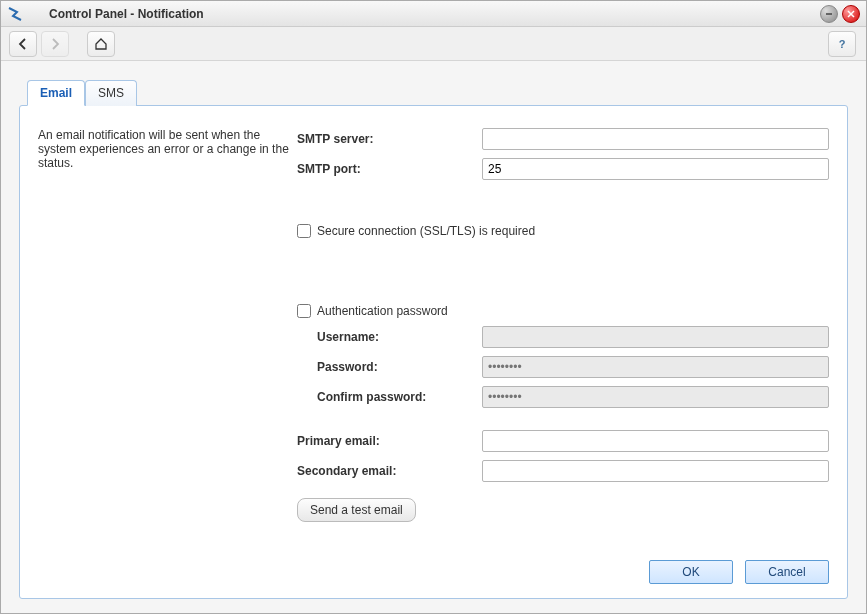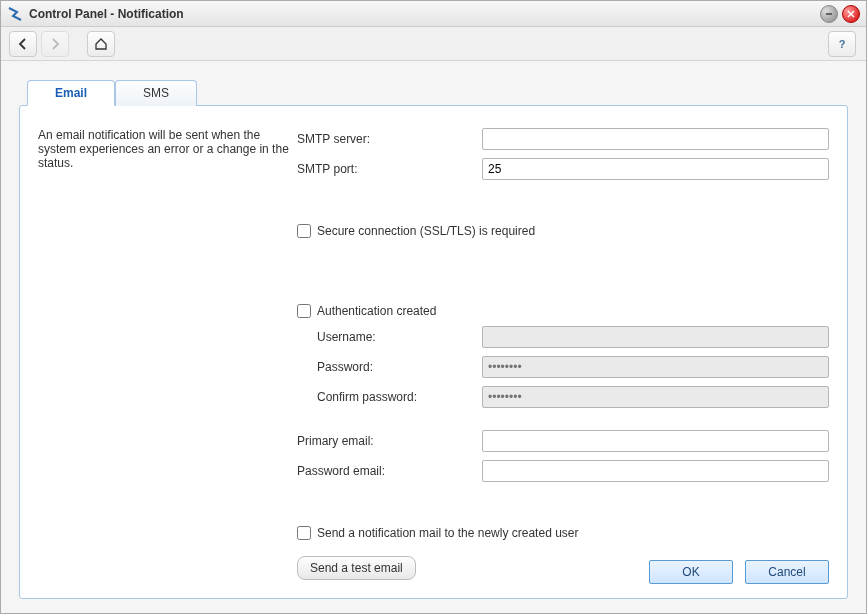--- a/index.html
+++ b/index.html
@@ -25,21 +25,21 @@
     border-bottom: 1px solid #ccc;
     display: flex;
     align-items: center;
     padding: 0 6px;
     position: relative;
   }
   .titlebar .app-icon {
     width: 16px; height: 16px; margin-right: 6px;
     display: inline-flex; align-items: center; justify-content: center;
   }
-  .titlebar .title-text { font-weight: bold; color: #333; font-size: 12px; }
+  .titlebar .title-text { font-weight: bold; color: #333; font-size: 12px; margin-left: 20px; }
   .titlebar .win-buttons {
     position: absolute; right: 6px; top: 4px; display: flex; gap: 4px;
   }
   .win-btn {
     width: 18px; height: 18px; border-radius: 50%;
     display: inline-flex; align-items: center; justify-content: center;
     border: 1px solid #888;
     background: radial-gradient(circle at 30% 30%, #fff, #bbb);
     cursor: pointer;
   }
@@ -85,21 +85,21 @@
     height: 100%;
   }
   .tabs {
     display: flex;
     gap: 0;
     position: relative;
     z-index: 2;
     padding-left: 8px;
   }
   .tab {
-    padding: 5px 27px;
+    padding: 5px 12px;
     border: 1px solid #a8c6e6;
     border-bottom: none;
     border-top-left-radius: 4px;
     border-top-right-radius: 4px;
     background: linear-gradient(#fdfdfe, #eef3f9);
     font-size: 12px;
     color: #333;
     cursor: pointer;
     position: relative;
     top: 1px;
@@ -127,20 +127,21 @@
   }
   .form { flex: 0 0 auto; }
   .row {
     display: flex;
     align-items: center;
     margin-bottom: 8px;
   }
   .row .label {
     width: 185px;
     color: #333;
+    font-weight: bold;
   }
   .row.indent .label {
     padding-left: 20px;
     width: 185px;
   }
   .row input[type="text"],
   .row input[type="password"] {
     width: 347px;
     height: 22px;
     border: 1px solid #b5b5b5;
@@ -272,21 +273,21 @@
 
           <div class="check-row">
             <input type="checkbox" style="">
             <span>Secure connection (SSL/TLS) is required</span>
           </div>
 
           <div class="spacer-v"></div>
 
           <div class="check-row">
             <input type="checkbox" style="">
-            <span>Authentication created</span>
+            <span>Authentication password</span>
           </div>
 
           <div class="row indent">
             <span class="label">Username:</span>
             <input type="text" disabled="" value="" style="">
           </div>
 
           <div class="row indent">
             <span class="label">Password:</span>
             <input type="password" disabled="" placeholder="••••••••" style="">
@@ -298,29 +299,25 @@
           </div>
 
           <div class="spacer-v"></div>
 
           <div class="row">
             <span class="label">Primary email:</span>
             <input type="text" value="" style="">
           </div>
 
           <div class="row">
-            <span class="label">Password email:</span>
+            <span class="label">Secondary email:</span>
             <input type="text" value="" style="">
           </div>
 
 
-          <div class="check-row">
-            <input type="checkbox" style="">
-            <span>Send a notification mail to the newly created user</span>
-          </div>
 
           <div class="test-btn">Send a test email</div>
 
         </div>
 
         <div class="footer-buttons">
           <div class="pill-btn">OK</div>
           <div class="pill-btn">Cancel</div>
         </div>
 

